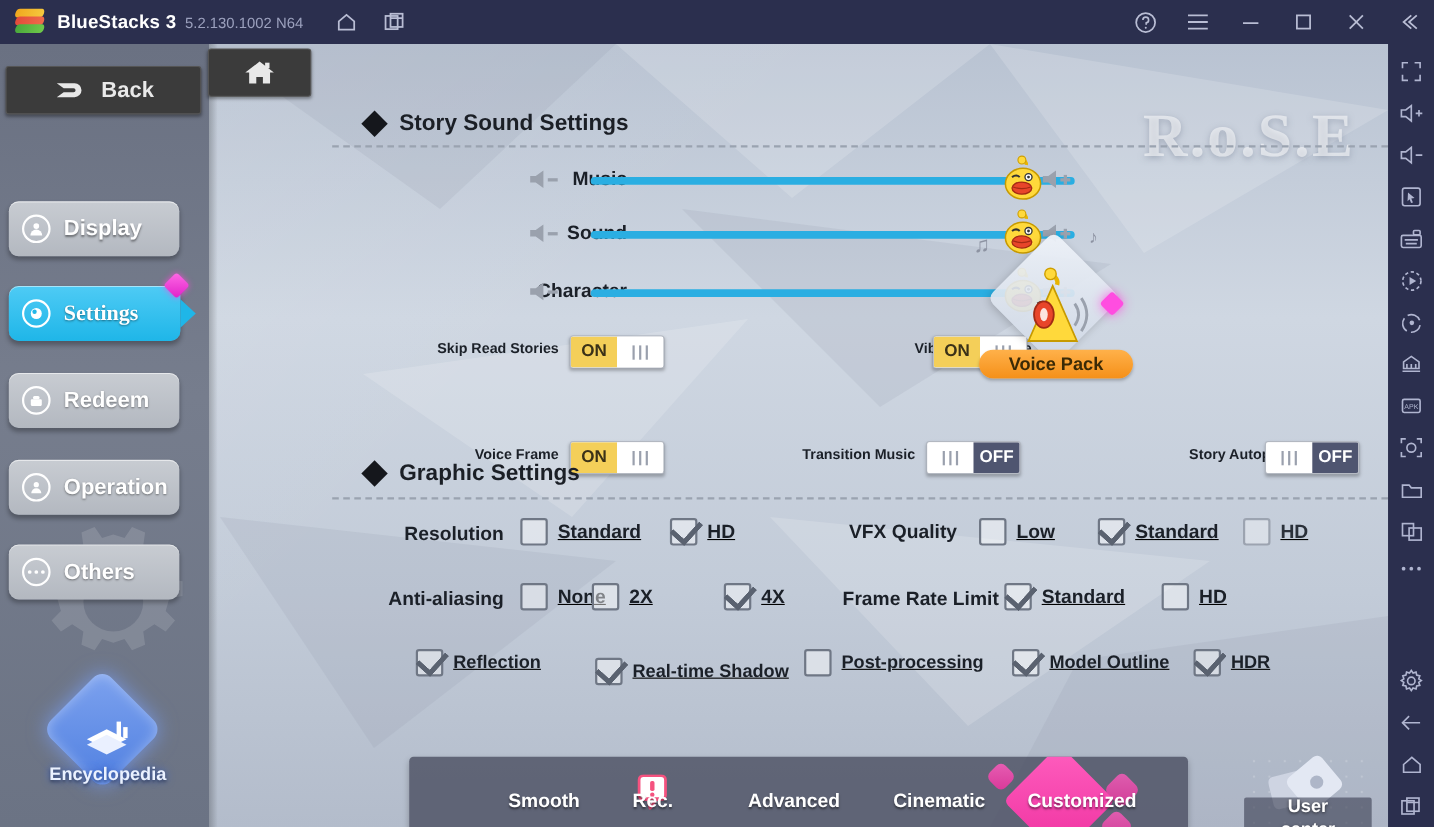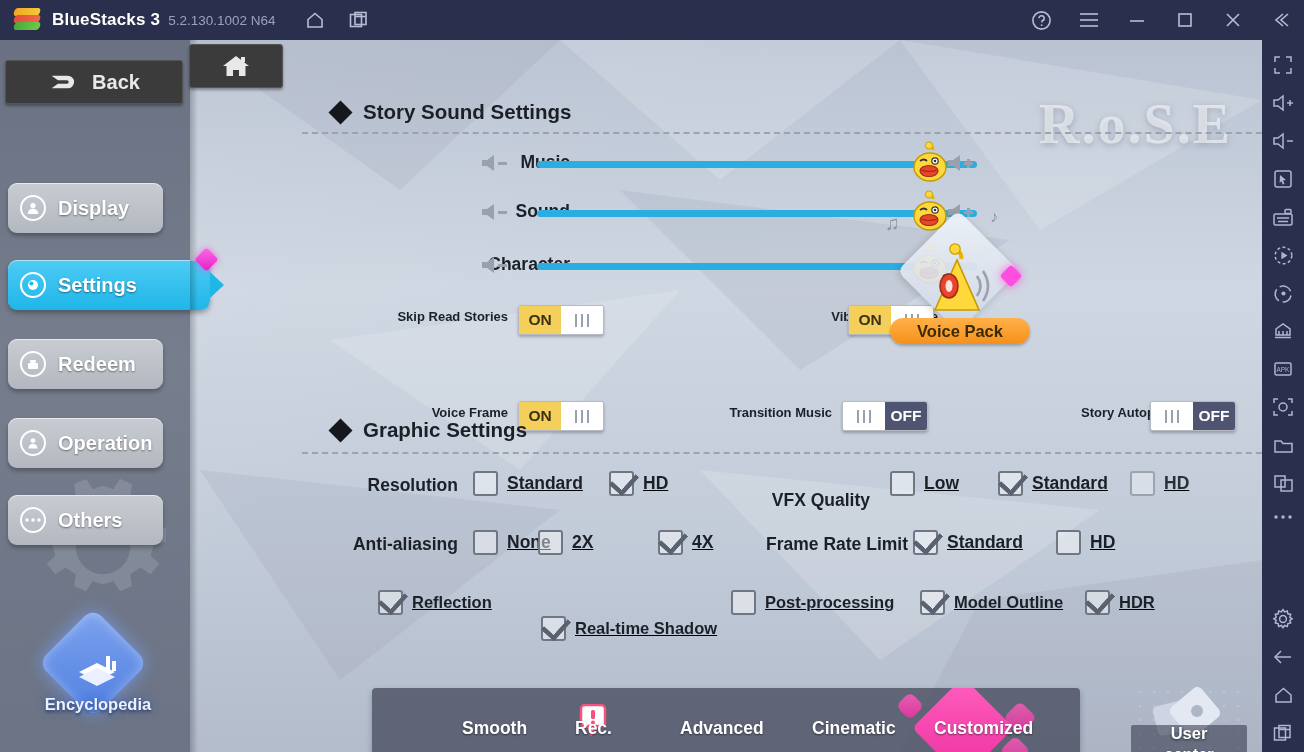--- a/index.html
+++ b/index.html
@@ -79,22 +79,23 @@
   .navbtn .nico{
     width:26px;height:26px;margin-left:12px;border:2.4px solid #fff;border-radius:50%;
     display:flex;align-items:center;justify-content:center; flex:none;
   }
   .navbtn .nlbl{
     color:#fff; font-size:20px; font-weight:bold; margin-left:12px;
     text-shadow:0 1px 2px rgba(0,0,0,.45);
   }
   .navbtn.active{
     background:linear-gradient(180deg,#4ecbf5,#1fb6e8);
-    width:202px;
+    width:156px;
     box-shadow:0 3px 5px rgba(0,0,0,.3), inset 0 1px 0 rgba(255,255,255,.5);
+    font-family:Liberation Serif, serif;
   }
   .navbtn.active .nlbl{ color:#fff; }
   .navbtn.active .tag{
     position:absolute; right:-14px; top:12px; width:0;height:0;
     border-top:13px solid transparent; border-bottom:13px solid transparent;
     border-left:14px solid #1fb6e8;
   }
   .navbtn .gem{
     position:absolute; right:-5px; top:-9px; width:17px;height:17px;
     background:linear-gradient(135deg,#ff6ae6,#e020c8); transform:rotate(45deg);
@@ -557,21 +558,21 @@
       <div class="row-label" style="left:0px; top:435px; width:268px;">Resolution</div>
       <div class="cbx" style="left:283px; top:431px;">
         <span class="box"></span>
         <span class="ctext">Standard</span>
       </div>
       <div class="cbx checked" style="left:419px; top:431px;">
         <span class="box"></span>
         <span class="ctext">HD</span>
       </div>
 
-      <div class="row-label" style="left:430px; top:450px; width:250px;">VFX Quality</div>
+      <div class="row-label" style="left:430px; top:433px; width:250px;">VFX Quality</div>
       <div class="cbx" style="left:700px; top:431px;">
         <span class="box"></span>
         <span class="ctext">Low</span>
       </div>
       <div class="cbx checked" style="left:808px; top:431px;">
         <span class="box"></span>
         <span class="ctext">Standard</span>
       </div>
       <div class="cbx dim" style="left:940px; top:431px;">
         <span class="box"></span>
@@ -599,21 +600,21 @@
       </div>
       <div class="cbx" style="left:866px; top:490px;">
         <span class="box"></span>
         <span class="ctext">HD</span>
       </div>
 
       <div class="cbx checked small" style="left:188px; top:550px;">
         <span class="box"></span>
         <span class="ctext">Reflection</span>
       </div>
-      <div class="cbx checked small" style="left:331px; top:576px;padding-left:20px;">
+      <div class="cbx checked small" style="left:331px; top:558px;padding-left:20px;">
         <span class="box"></span>
         <span class="ctext">Real-time Shadow</span>
       </div>
       <div class="cbx small" style="left:541px; top:550px;">
         <span class="box"></span>
         <span class="ctext">Post-processing</span>
       </div>
       <div class="cbx checked small" style="left:730px; top:550px;">
         <span class="box"></span>
         <span class="ctext">Model Outline</span>

